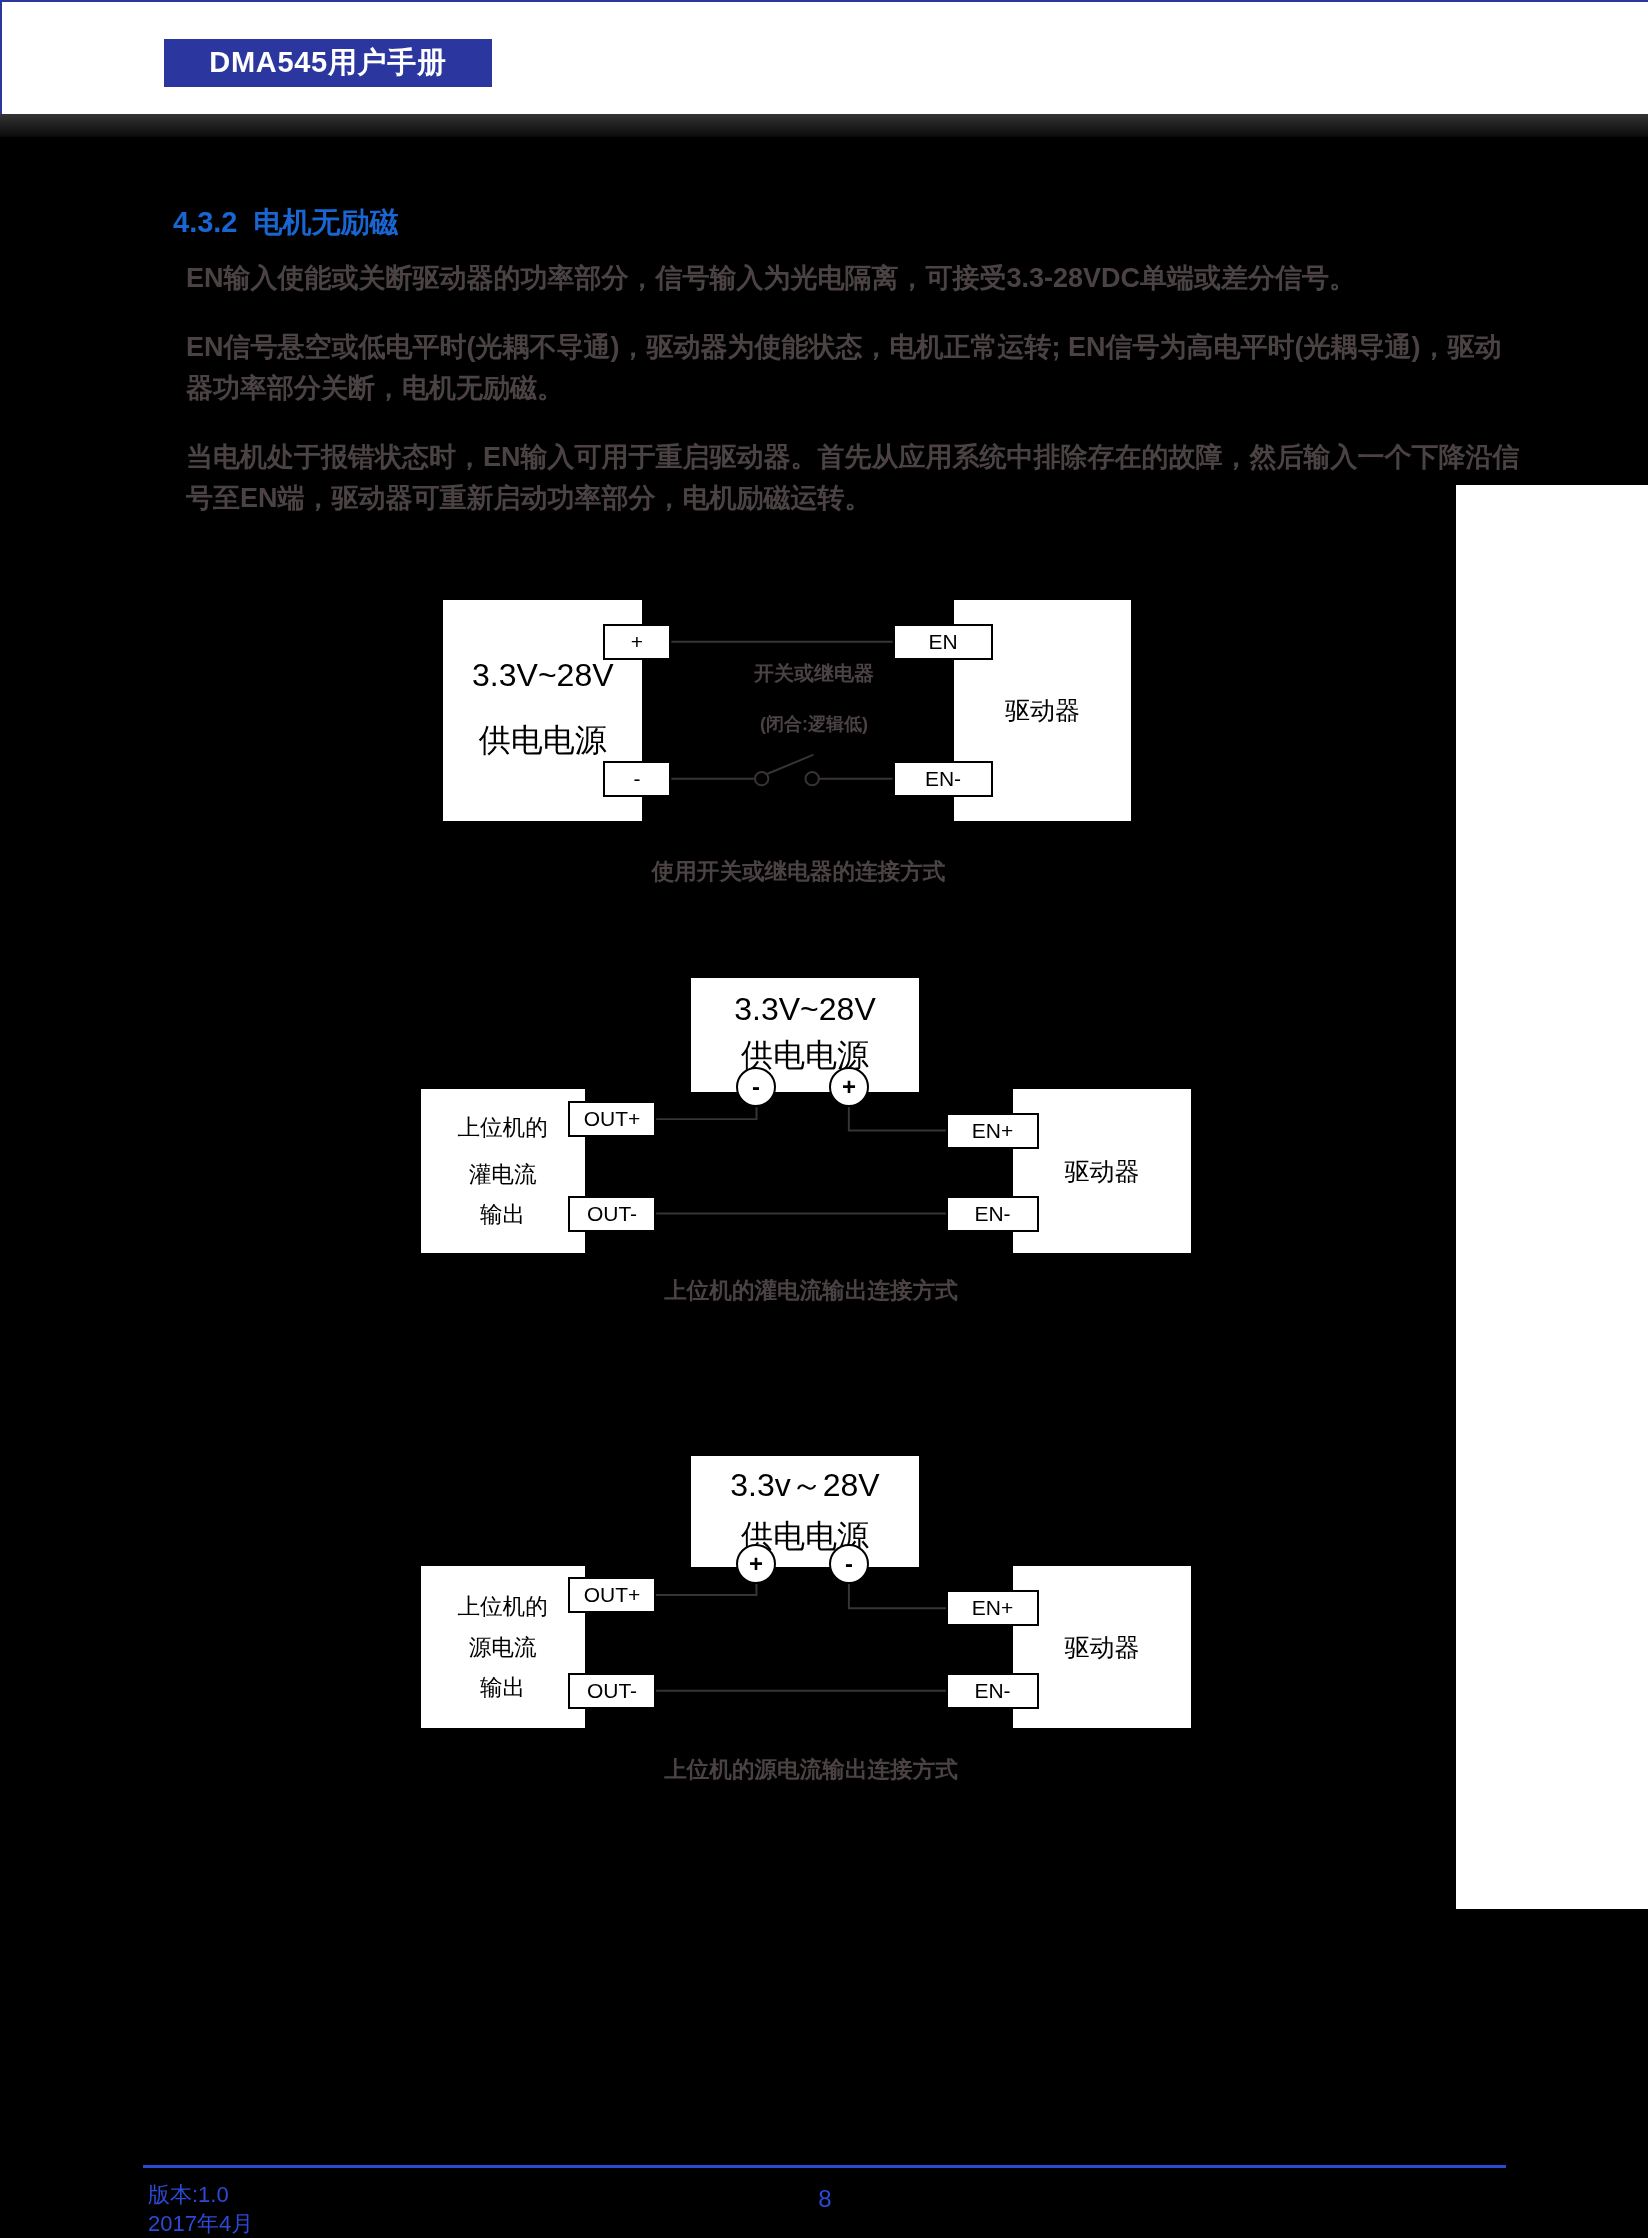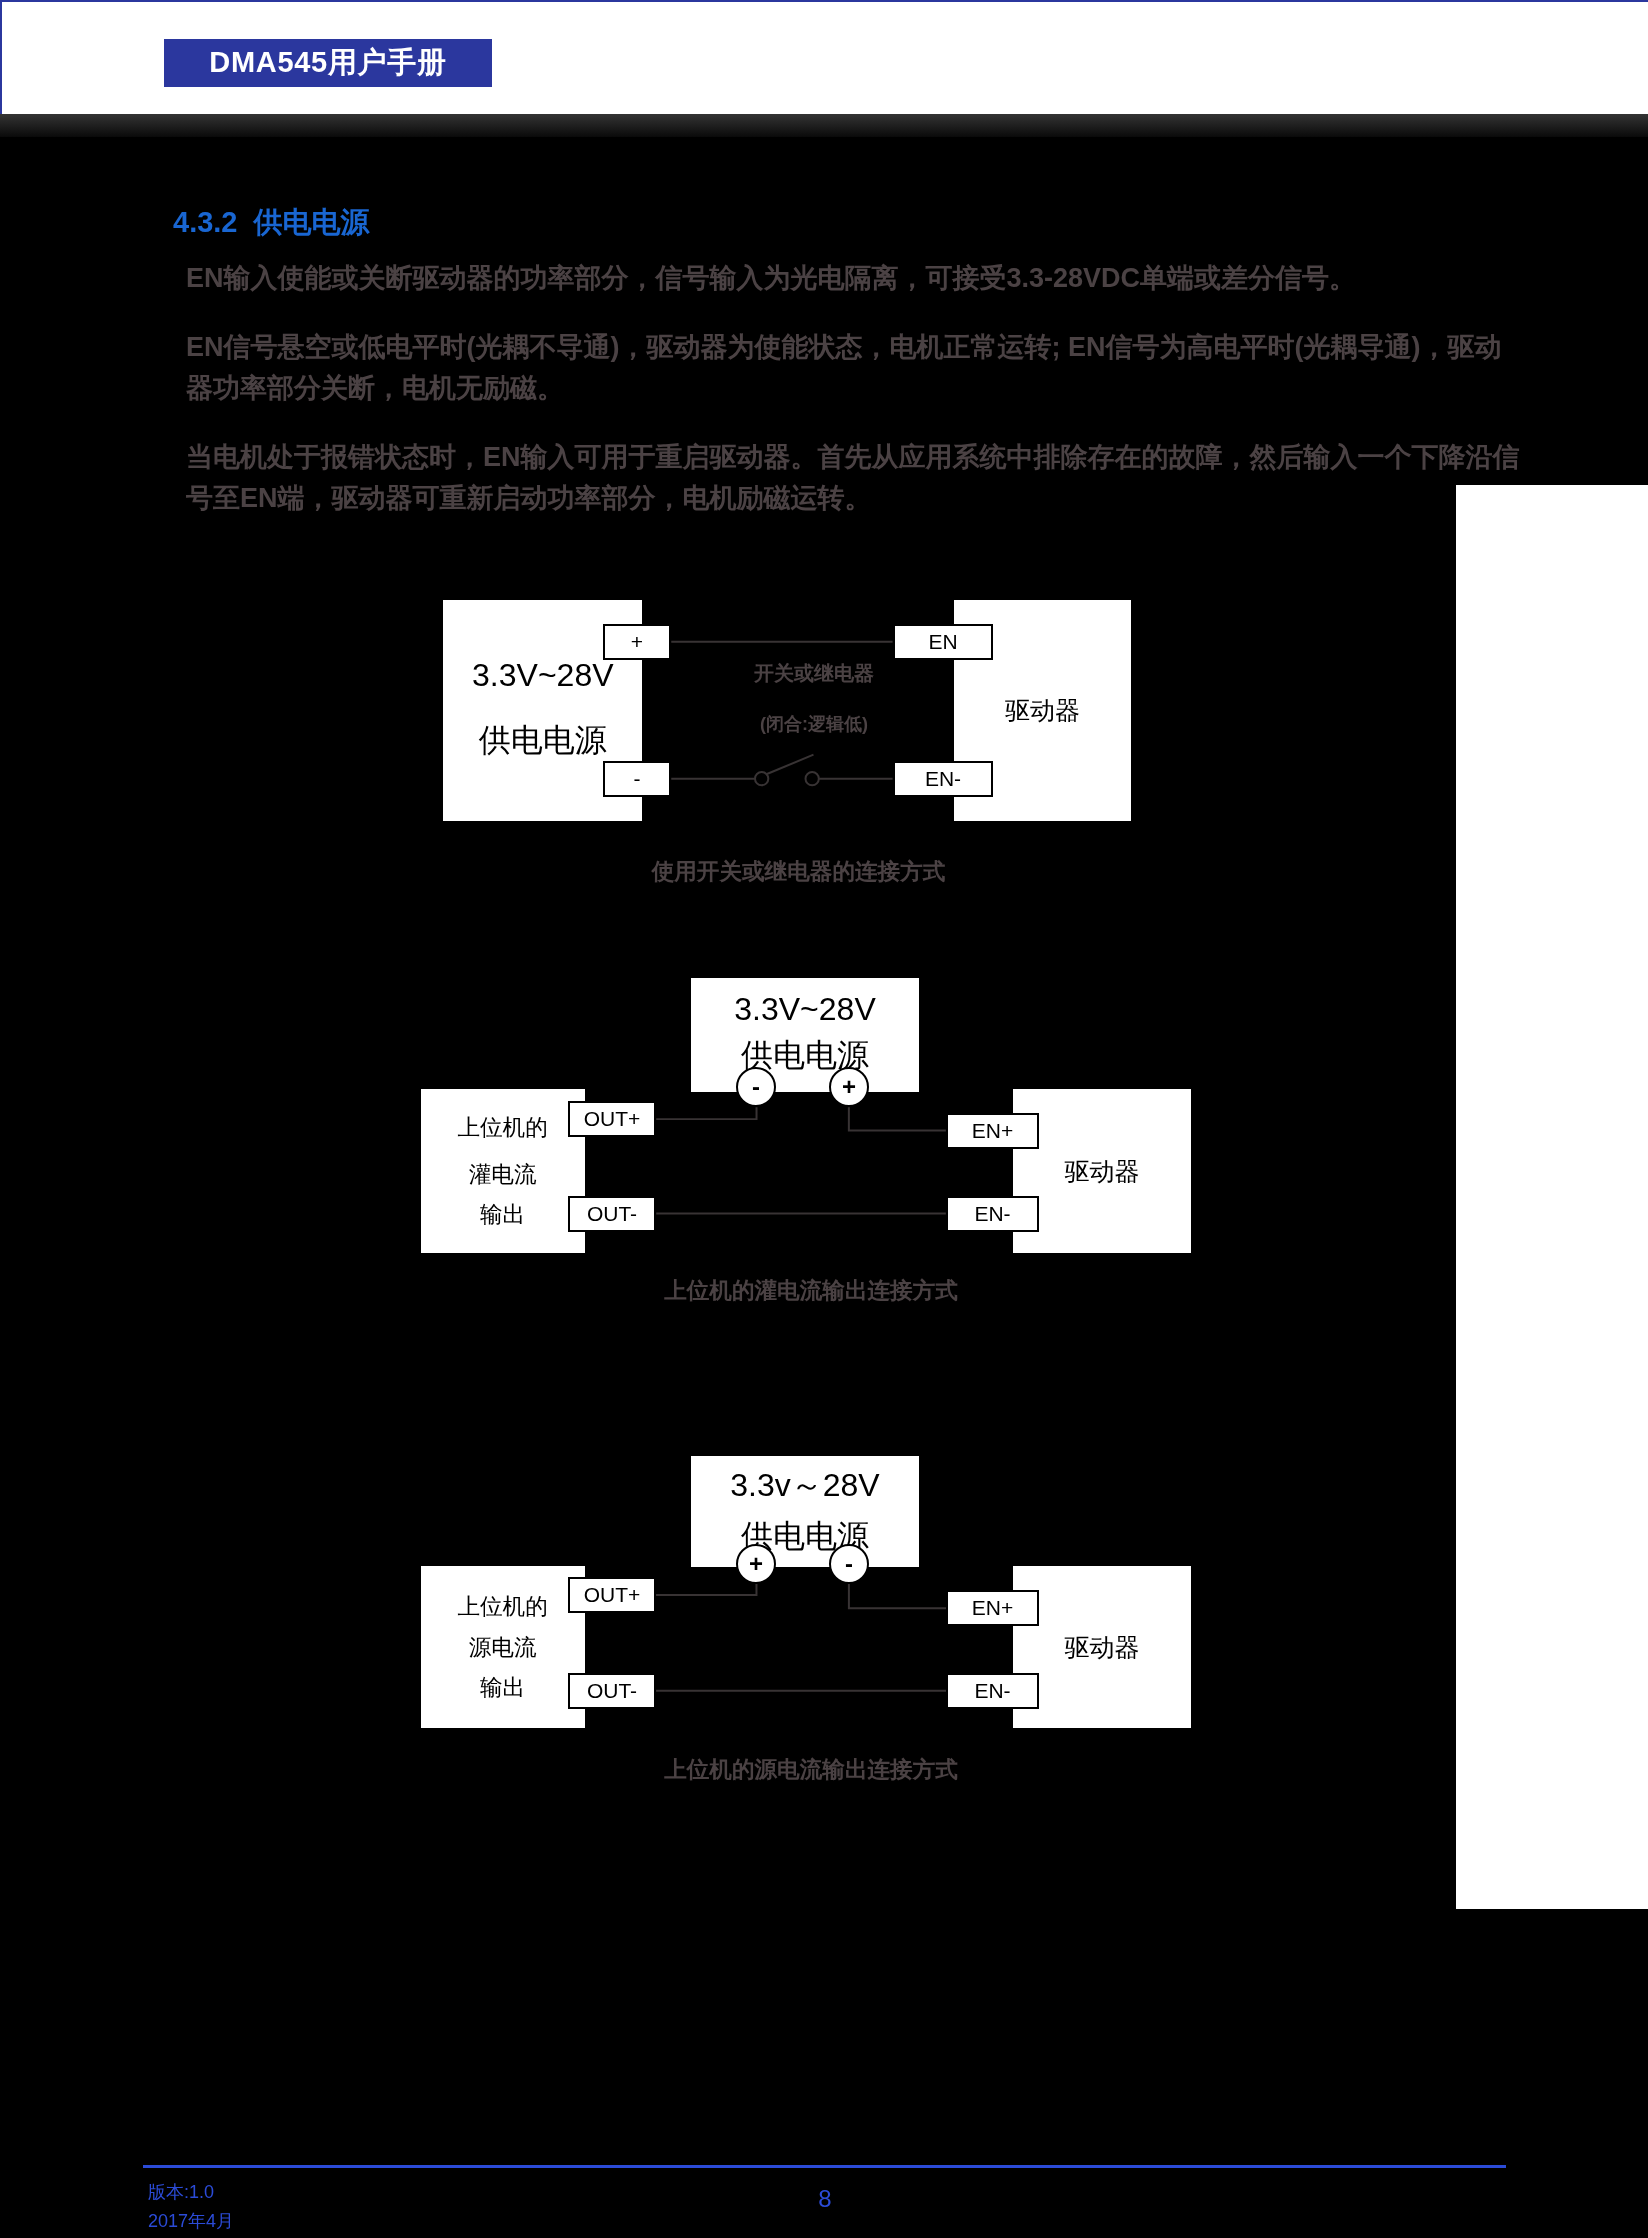--- a/index.html
+++ b/index.html
@@ -57,33 +57,33 @@
                  display:flex; align-items:center; justify-content:center;
                  font-size:24px; font-weight:bold; }
 
   .mid-label { position:absolute; text-align:center; color:var(--body_text,#4b4244); font-weight:600; }
   .caption { position:absolute; text-align:center; color:var(--body_text,#4b4244);
              font-size:22.6px; font-weight:bold; }
 
   
   .footer-line { position:absolute; left:143px; top:2165px; width:1363px; height:2.7px;
                  background:var(--footer_blue,#2b4bd7); }
-  .footer-text { position:absolute; color:var(--footer_blue,#2b4bd7); font-size:18px; font-weight:500; }
+  .footer-text { position:absolute; color:var(--footer_blue,#2b4bd7); font-size:22px; font-weight:500; }
 </style>
 </head>
 <body>
 
 <div class="page">
 
   <div class="header">
     <div class="badge">DMA545用户手册</div>
   </div>
   <div class="header-bar"></div>
 
-  <div class="heading">4.3.2  供电电源</div>
+  <div class="heading">4.3.2  电机无励磁</div>
   <div class="para" id="p1">EN输入使能或关断驱动器的功率部分，信号输入为光电隔离，可接受3.3-28VDC单端或差分信号。</div>
   <div class="para" id="p2">EN信号悬空或低电平时(光耦不导通)，驱动器为使能状态，电机正常运转; EN信号为高电平时(光耦导通)，驱动器功率部分关断，电机无励磁。</div>
   <div class="para" id="p3">当电机处于报错状态时，EN输入可用于重启驱动器。首先从应用系统中排除存在的故障，然后输入一个下降沿信号至EN端，驱动器可重新启动功率部分，电机励磁运转。</div>
 
   <div class="white-block"></div>
 
   <div class="diagram" id="diagram-switch">
     <svg class="wires" width="771" height="233" viewBox="0 0 1160 350">
       <line x1="369" y1="70" x2="702" y2="70"></line>
       <line x1="369" y1="276" x2="495" y2="276"></line>

